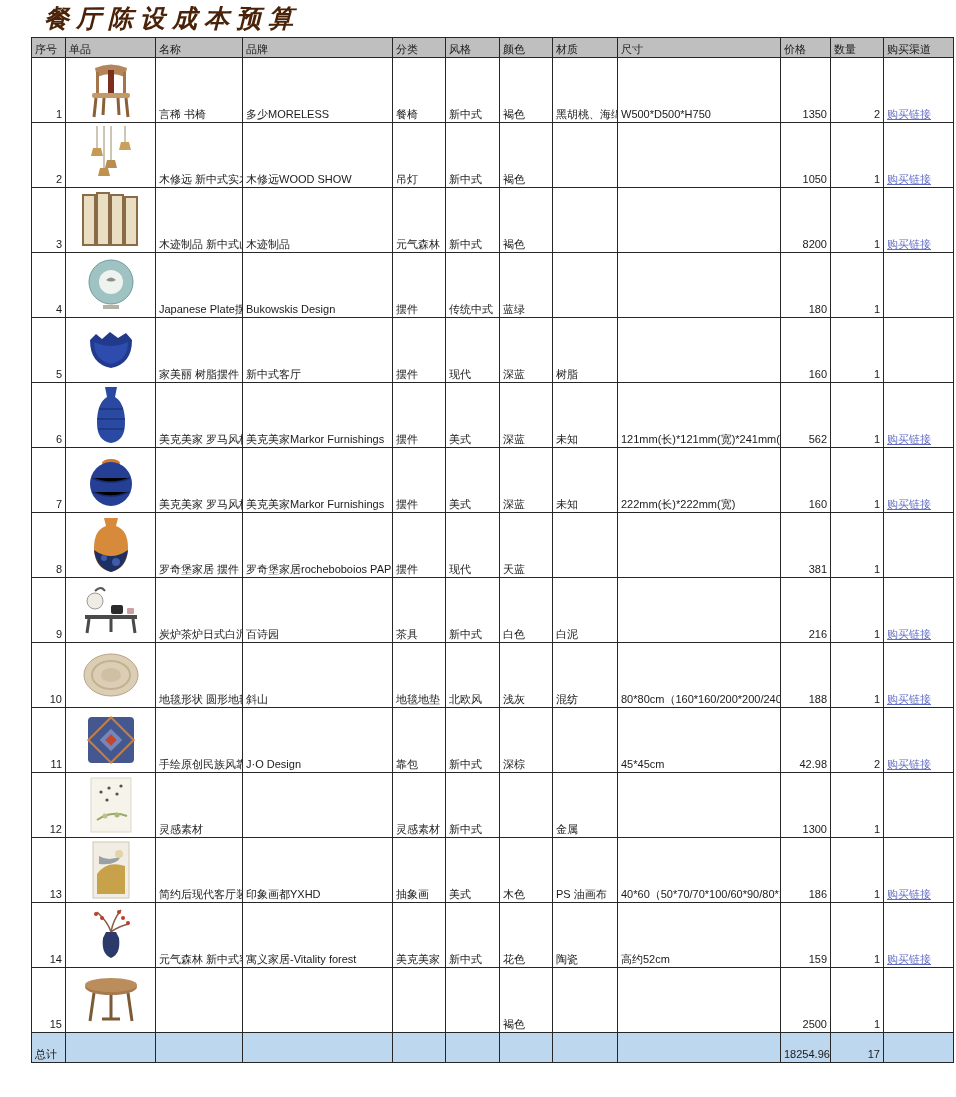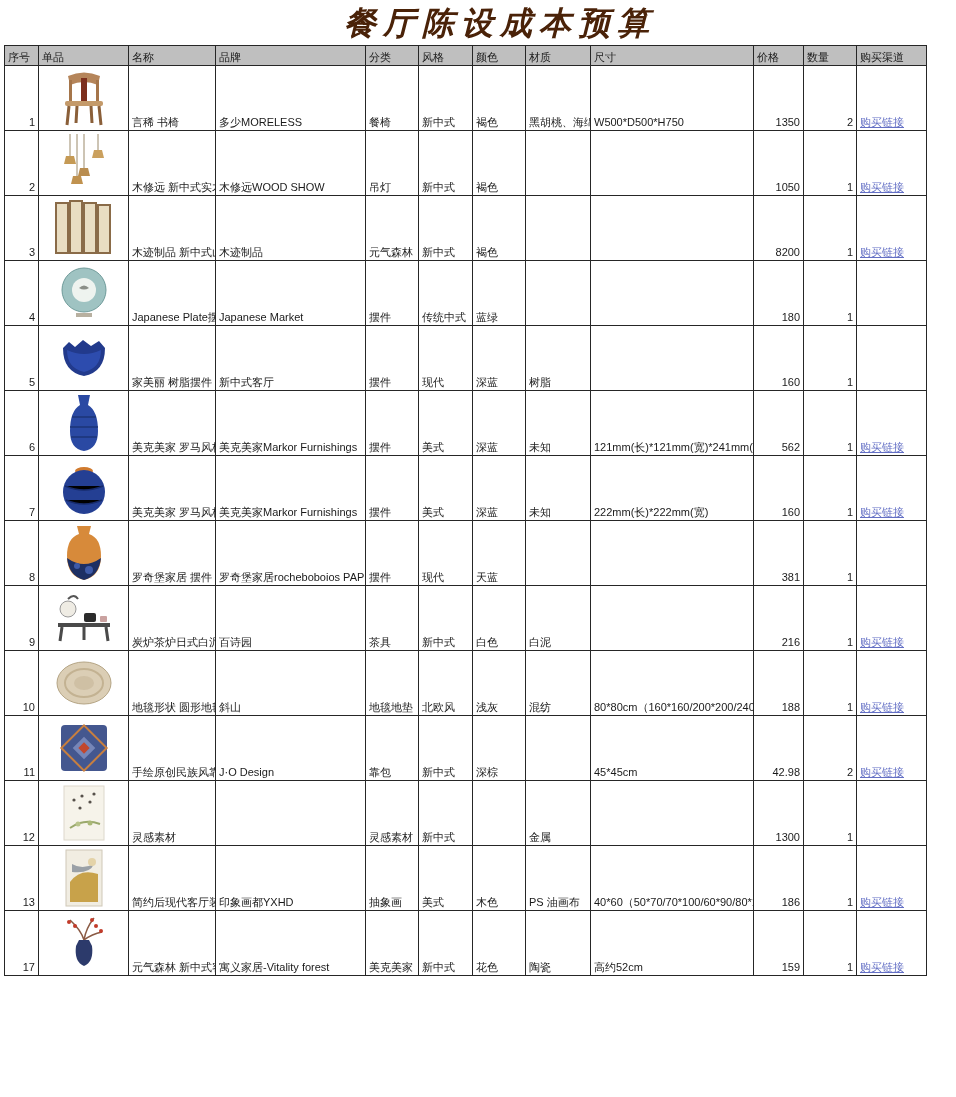--- a/index.html
+++ b/index.html
@@ -1,19 +1,19 @@
 <!DOCTYPE html>
 <html><head>
 <meta charset="utf-8">
 <style>
   html,body{margin:0;padding:0;background:#ffffff;}
   body{width:956px;height:1097px;font-family:"Liberation Sans",sans-serif;position:relative;}
   .title{font-family:"DejaVu Serif",serif;font-weight:bold;font-style:italic;color:#4a2208;
-         font-size:32px;letter-spacing:7px;margin:4px 0 3px 44px;line-height:1.2;text-align:center;}
-  table{border-collapse:collapse;table-layout:fixed;width:922px;margin-left:4px;}
+         font-size:25px;letter-spacing:7px;margin:4px 0 3px 44px;line-height:1.2;}
+  table{border-collapse:collapse;table-layout:fixed;width:922px;margin-left:31px;}
   th,td{border:1px solid #262626;font-size:11px;line-height:13px;padding:1px 3px;
         overflow:hidden;white-space:nowrap;vertical-align:bottom;color:#1a1a1a;}
   thead th{background:#bfbfbf;text-align:left;font-weight:normal;height:17px;}
   tr.item td{height:62px;}
   td.num{text-align:right;}
   td.imgcell{text-align:center;vertical-align:middle;padding:1px;}
   tr.total-row td{background:#bdd7ee;height:27px;}
   a.buy{color:#6470c5;text-decoration:underline;cursor:pointer;}
   svg{display:block;margin:0 auto;}
 </style>
@@ -119,21 +119,21 @@
       </tr>
       <tr class="item">
         <td class="num">4</td>
         <td class="imgcell"><span><svg width="54" height="56" viewBox="0 0 54 56">
               <circle cx="27" cy="25" r="22" fill="#9fc3c2" stroke="#6f9b9a"></circle>
               <circle cx="27" cy="25" r="12" fill="#eef3ef"></circle>
               <path d="M22 23 q5 -5 10 0 q-5 3 -10 0" fill="#8a8f88"></path>
               <rect x="19" y="48" width="16" height="4" fill="#b8b0a0"></rect>
             </svg></span></td>
         <td>Japanese Plate摆件</td>
-        <td>Japanese Market</td>
+        <td>Bukowskis Design</td>
         <td>摆件</td>
         <td>传统中式</td>
         <td>蓝绿</td>
         <td></td>
         <td></td>
         <td class="num">180</td>
         <td class="num">1</td>
         <td></td>
       </tr>
       <tr class="item">
@@ -306,21 +306,21 @@
         <td>抽象画</td>
         <td>美式</td>
         <td>木色</td>
         <td>PS 油画布</td>
         <td>40*60（50*70/70*100/60*90/80*1</td>
         <td class="num">186</td>
         <td class="num">1</td>
         <td><a class="buy" href="#">购买链接</a></td>
       </tr>
       <tr class="item">
-        <td class="num">17</td>
+        <td class="num">14</td>
         <td class="imgcell"><span><svg width="50" height="58" viewBox="0 0 50 58">
               <path d="M25 26 q-3 -10 -14 -20 M25 26 q2 -12 10 -22 M25 26 q8 -6 18 -8" stroke="#8a5a44" stroke-width="1.5" fill="none"></path>
               <g fill="#c23b2a">
                 <circle cx="10" cy="8" r="2"></circle>
                 <circle cx="16" cy="12" r="2"></circle>
                 <circle cx="33" cy="6" r="2"></circle>
                 <circle cx="37" cy="12" r="2"></circle>
                 <circle cx="42" cy="17" r="2"></circle>
               </g>
               <path d="M20 26 h10 l3 6 q2 16 -8 20 q-10 -4 -8 -20 Z" fill="#2c3a6b"></path>
@@ -329,14 +329,46 @@
         <td>寓义家居-Vitality forest</td>
         <td>美克美家</td>
         <td>新中式</td>
         <td>花色</td>
         <td>陶瓷</td>
         <td>高约52cm</td>
         <td class="num">159</td>
         <td class="num">1</td>
         <td><a class="buy" href="#">购买链接</a></td>
       </tr>
+      <tr class="item">
+        <td class="num">15</td>
+        <td class="imgcell"><span><svg width="58" height="50" viewBox="0 0 58 50">
+              <ellipse cx="29" cy="12" rx="26" ry="8" fill="#a8794d"></ellipse>
+              <ellipse cx="29" cy="10" rx="26" ry="7" fill="#bb8d5d"></ellipse>
+              <path d="M12 18 L8 46 M46 18 L50 46 M29 20 V44 M20 44 h18" stroke="#7d5a36" stroke-width="3" fill="none"></path>
+            </svg></span></td>
+        <td></td>
+        <td></td>
+        <td></td>
+        <td></td>
+        <td>褐色</td>
+        <td></td>
+        <td></td>
+        <td class="num">2500</td>
+        <td class="num">1</td>
+        <td></td>
+      </tr>
+      <tr class="total-row">
+        <td>总计</td>
+        <td></td>
+        <td></td>
+        <td></td>
+        <td></td>
+        <td></td>
+        <td></td>
+        <td></td>
+        <td></td>
+        <td class="num">18254.96</td>
+        <td class="num">17</td>
+        <td></td>
+      </tr>
     </tbody>
 </table>
 
 </body></html>

